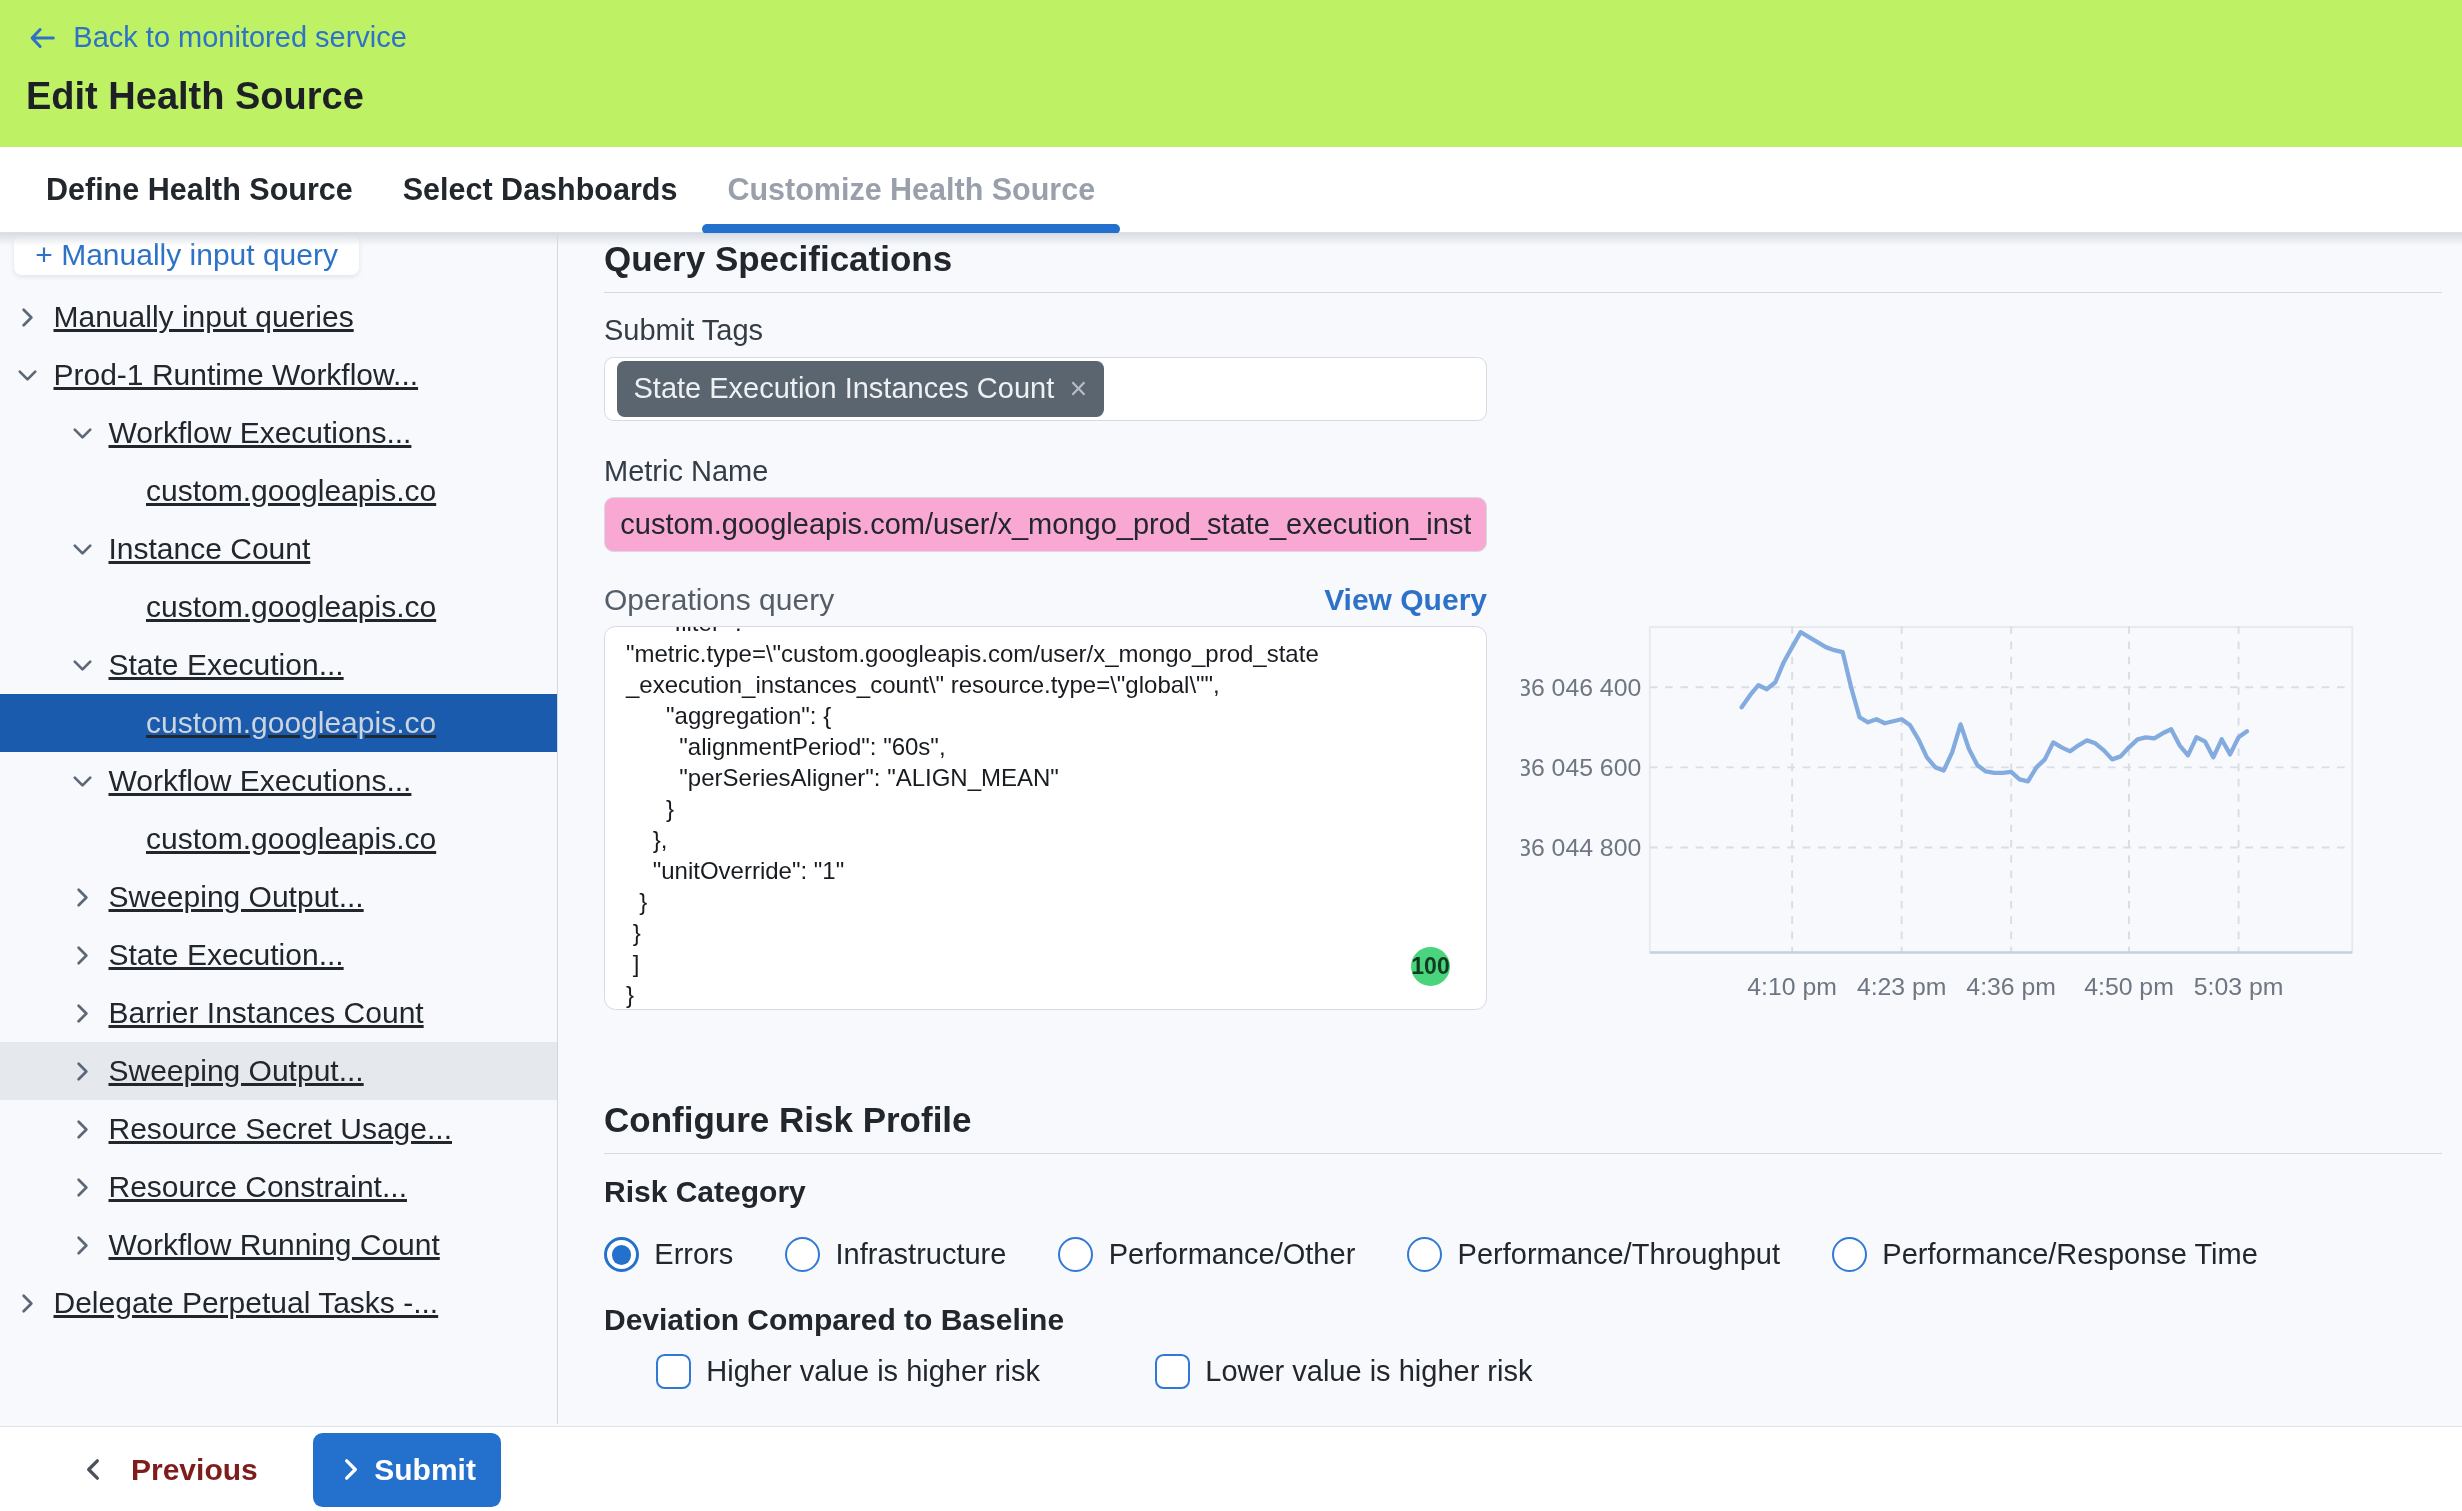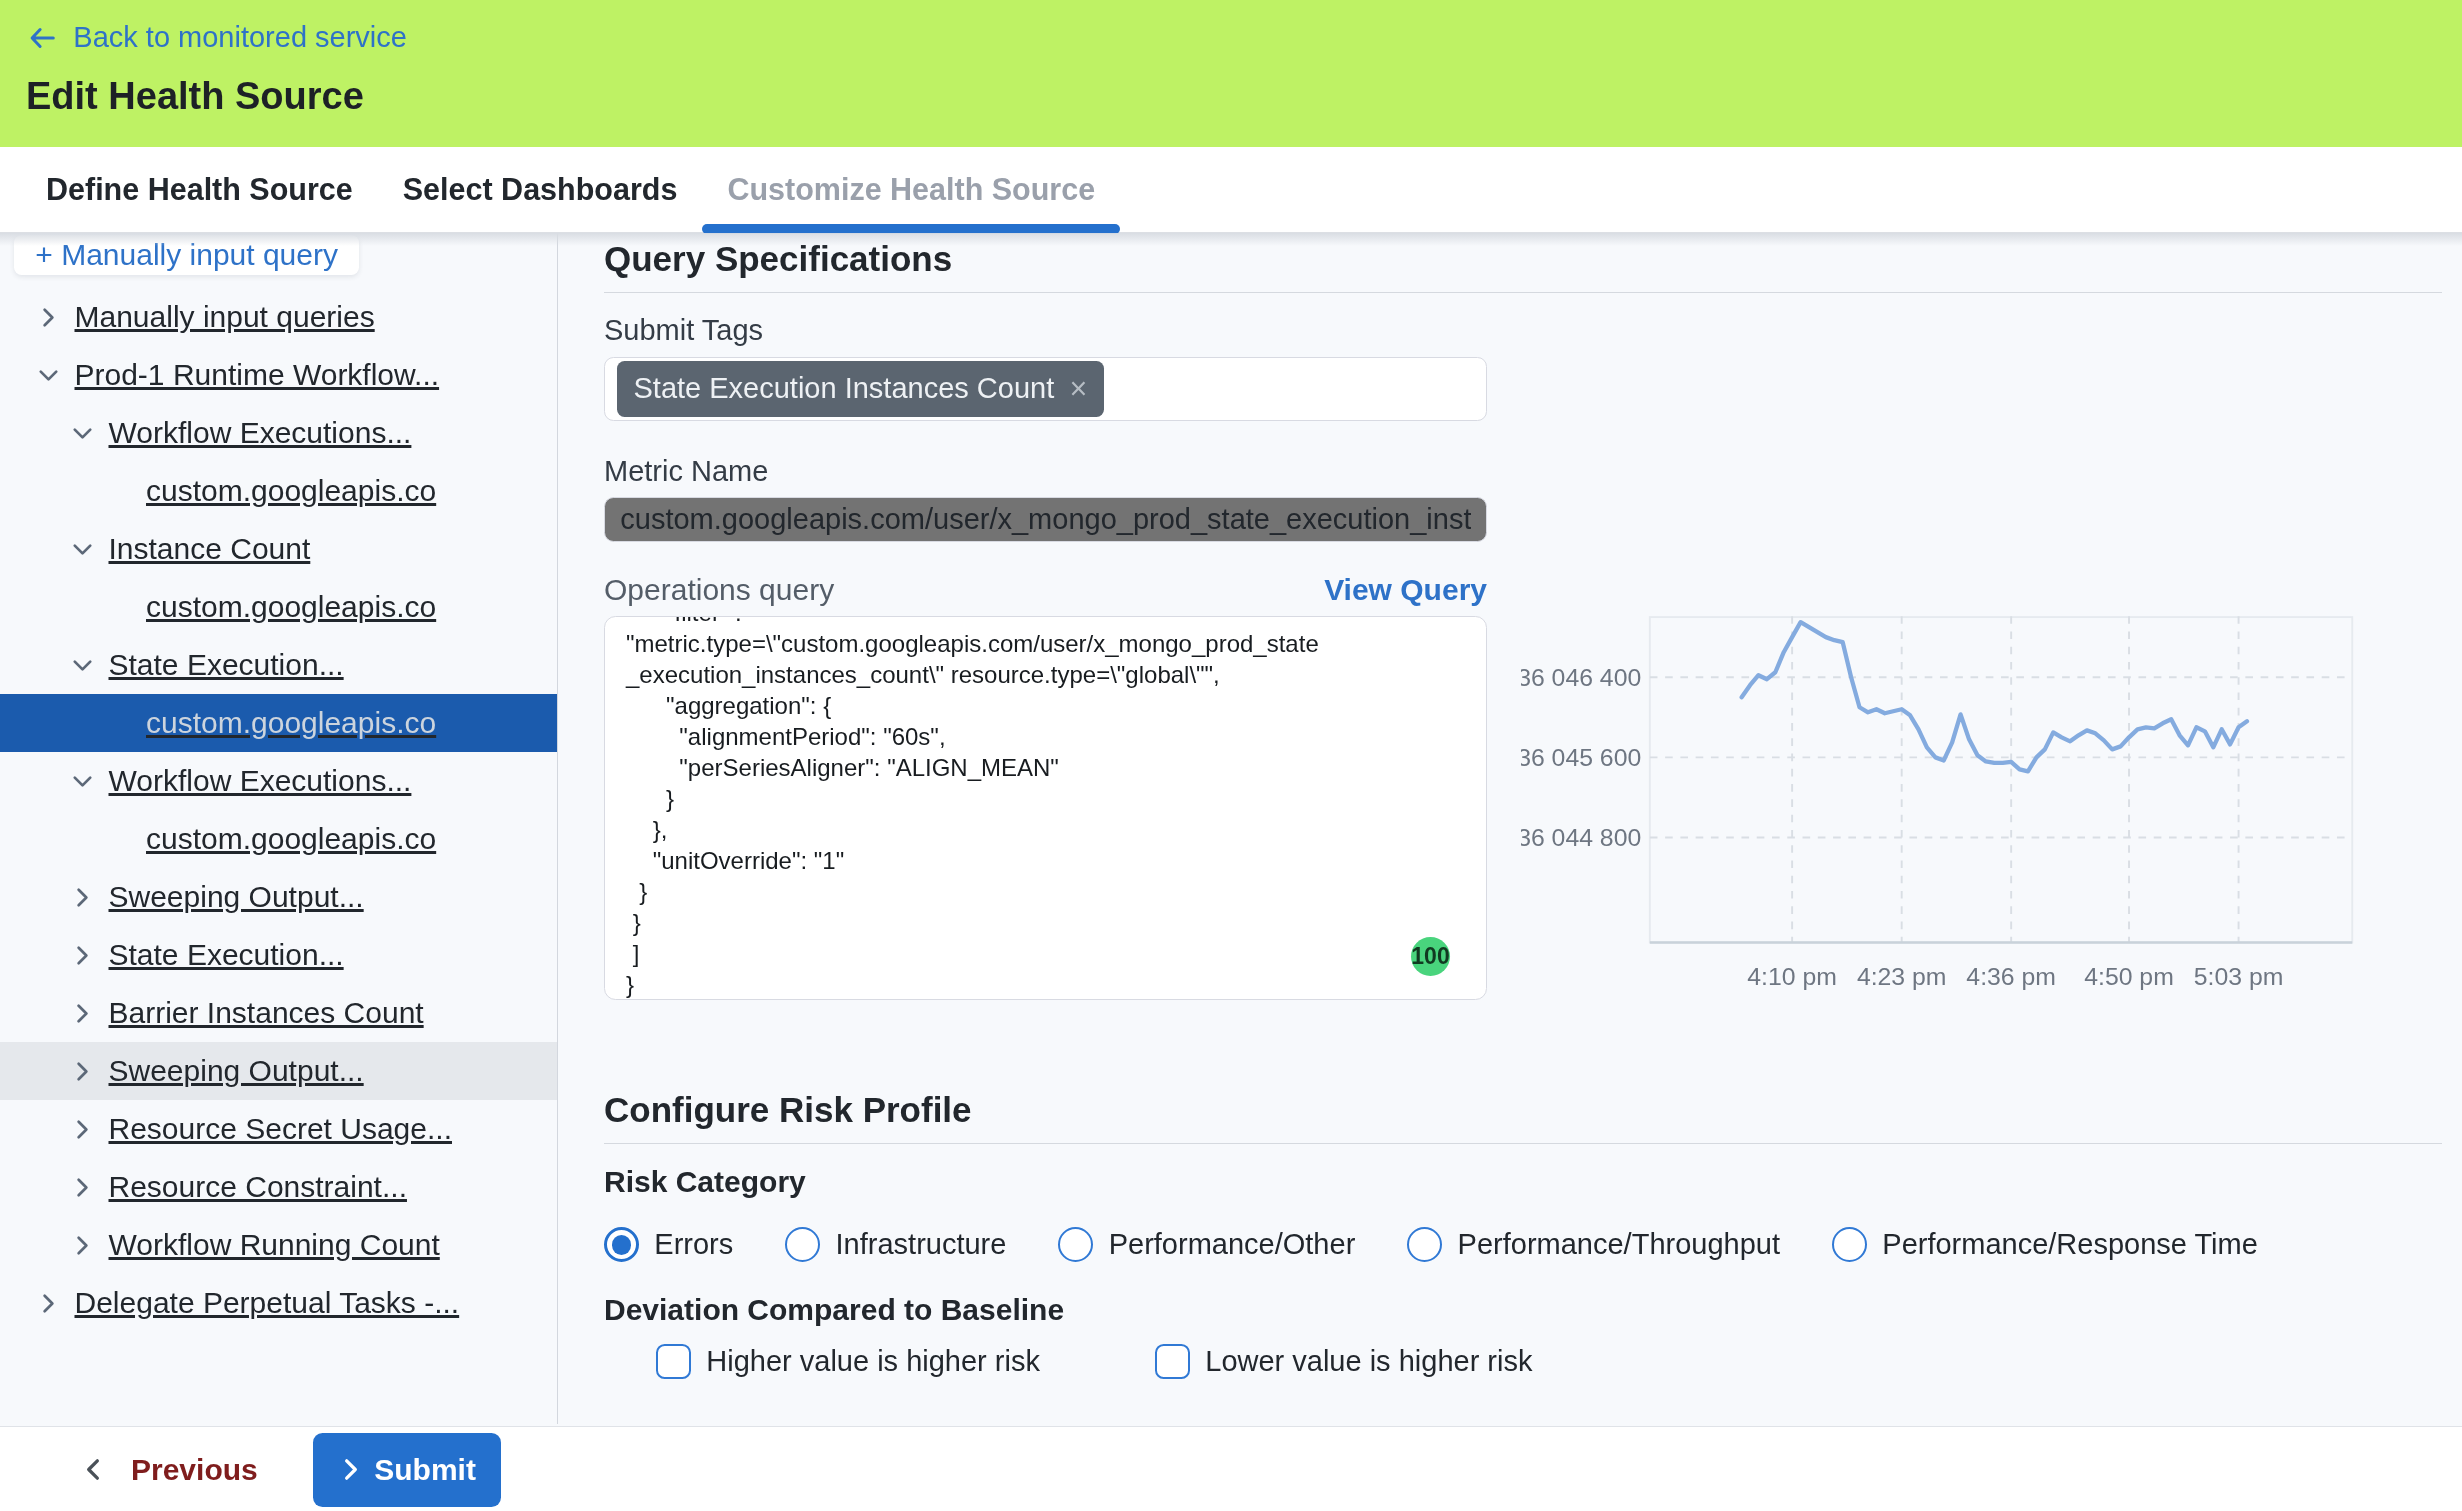--- a/index.html
+++ b/index.html
@@ -27,40 +27,40 @@
     background:linear-gradient(#d9dde3, rgba(217,221,227,0)); z-index:5; pointer-events:none; }
   
   .sidebar { width:558px; flex:none; border-right:1.9px solid #d3d7de; padding-top:1.9px; overflow:hidden;text-decoration:underline; }
   .add-query { margin-left:14.3px; background:#fff; border:none; border-radius:7.6px;
     height:40px; padding:0 21px; font-size:30px; color:var(--link); font-weight:500;
     font-family:inherit; display:inline-flex; align-items:center;
     box-shadow:0 1.9px 5.7px rgba(40,50,70,.10); cursor:pointer; }
   .tree { margin-top:13.4px; }
   .tree-row { height:58px; display:flex; align-items:center; gap:11.5px; font-size:30px;
     color:#22272d; white-space:nowrap; overflow:hidden; cursor:pointer; }
-  .tree-row.lvl0 { padding-left:34px; }
+  .tree-row.lvl0 { padding-left:13px; }
   .tree-row.lvl1 { padding-left:68px; }
   .tree-row.lvl2 { padding-left:146px; }
   .tree-row.selected { background:var(--selected_row); color:#ccd4dd; }
   .tree-row.hovered { background:#e5e8ec; }
   .chev { width:29px; height:29px; flex:none; }
   .chev.down { transform:rotate(90deg); }
   
   .main { flex:1; padding:5.7px 20px 0 46px; overflow:hidden; }
   .section-heading { font-size:35px; font-weight:600; color:#22272d; }
   .rule { border:none; border-top:1.9px solid #d5d9df; margin-top:13.4px; }
   .field-label { font-size:29px; color:#343c46; font-weight:500; display:block; }
   .mt22 { margin-top:21px; } .mt36 { margin-top:34px; }
   .tags-box { width:883px; height:64px; background:#fff; border:1.9px solid #d8dae2;
     border-radius:9.5px; display:flex; align-items:center; padding:0 11.5px; margin-top:9.5px; }
   .chip { background:var(--chip_bg); color:#eef1f4; border-radius:7.6px; height:56px;
     display:inline-flex; align-items:center; gap:15.3px; padding:0 17px;
     font-size:29px; font-weight:500; white-space:nowrap; }
   .chip-x { color:#b6bdc4; font-size:30.5px; line-height:1; cursor:pointer; }
-  .text-input { display:block; width:883px; height:45px; background:#737373;
+  .text-input { display:block; width:883px; height:55px; background:#f9a8d4;
     border:1.9px solid #d8dae2; border-radius:9.5px; padding:0 15.3px; font-size:29px;
     color:#22272d; margin-top:9.5px; font-family:inherit; }
   .ops-row { width:883px; display:flex; justify-content:space-between; align-items:center; margin-top:30.5px; }
   .ops-label { font-size:30px; color:#545d68; }
   .view-query { font-size:30px; color:var(--link); font-weight:600; text-decoration:none; cursor:pointer; }
   .query-row { display:flex; align-items:flex-start; margin-top:9.5px; }
   .code-box { position:relative; width:883px; height:384px; background:#fff;
     border:1.9px solid #d8dae2; border-radius:11.5px; overflow:hidden; flex:none; }
   .code-scroll { padding:0 21px; margin-top:-20px; font-size:24px; line-height:31px; color:#181c20; }
   .code-line { white-space:pre; }

